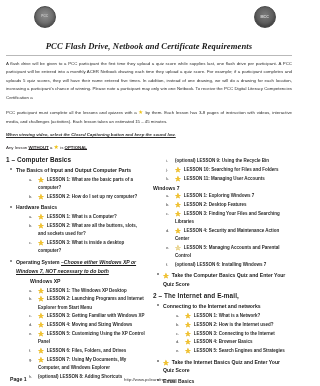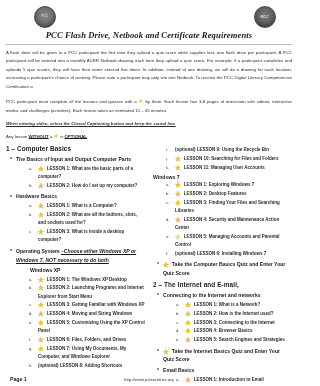--- a/index.html
+++ b/index.html
@@ -34,21 +34,21 @@
     background:radial-gradient(circle at 50% 40%,#7a7a7a 0%,#5e5e5e 50%,#3b3b3b 80%,#262626 100%);
     font-size:4px;font-weight:bold;}
   .logo .inner{opacity:.85;transform:scale(.9);}
   
   .doc-title{
     text-align:center;
     font-family:"Liberation Serif", serif;
     font-weight:bold;font-style:italic;
     font-size:8.6px;
     color:#1a1a1a;
-    margin:0 0 4px 0;
+    margin:11px 0 4px 0;
     letter-spacing:.1px;
   }
   .rule{border:0;border-top:.6px solid #b9b9b9;margin:0 0 4px 0;}
   
   .intro{
     font-size:4.35px;line-height:1.95;
     text-align:justify;
     margin:0 0 5px 0;
     color:#2b2b2b;
   }

